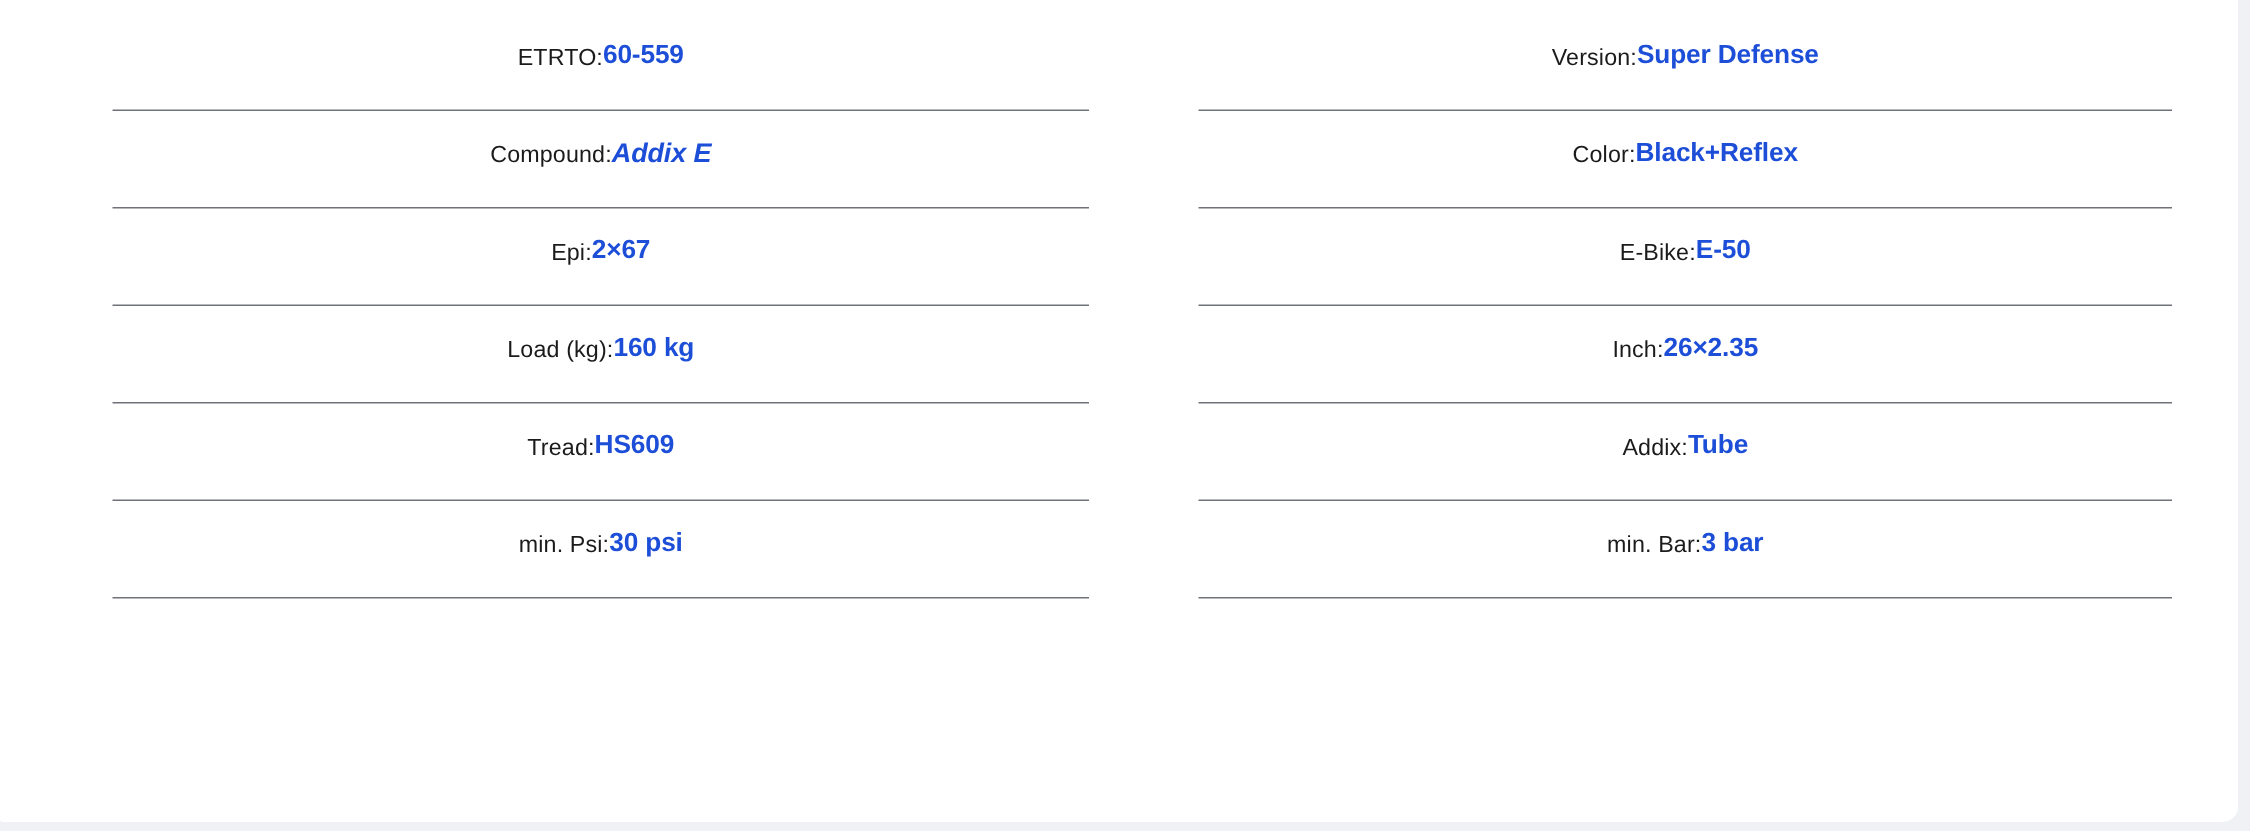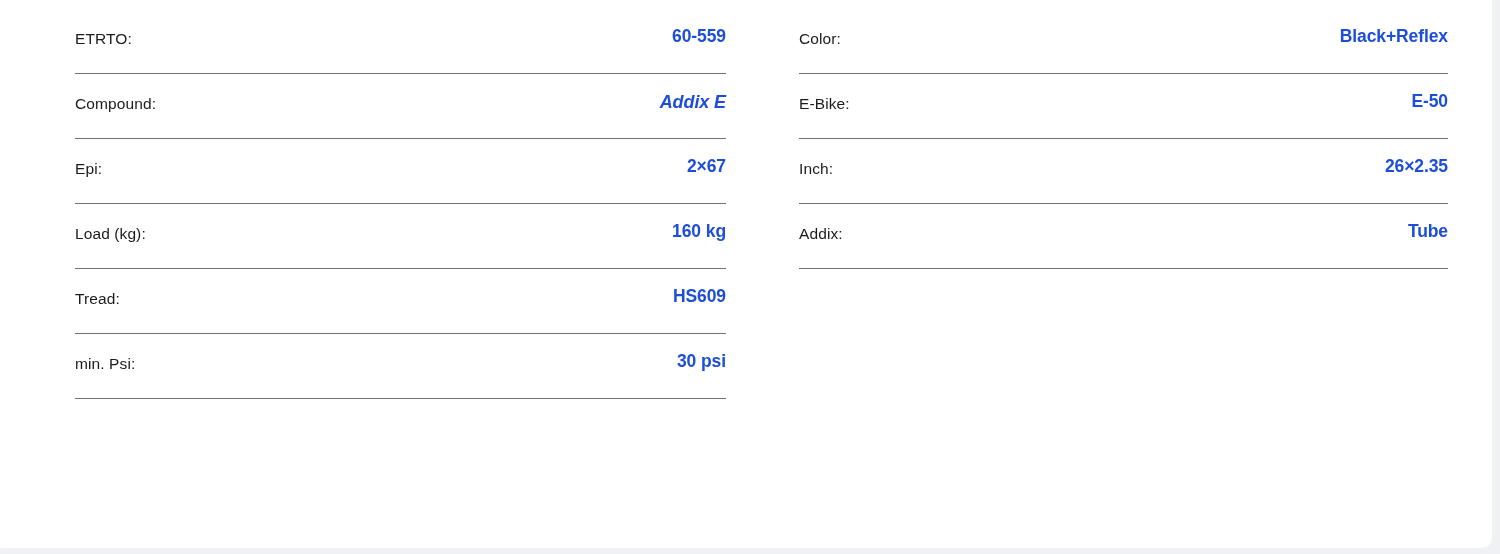--- a/index.html
+++ b/index.html
@@ -48,21 +48,21 @@
 
   .spec-rows {
     padding-top: 9px;
   }
 
   .spec-row {
     position: relative;
     height: 65px;
     display: flex;
     align-items: flex-start;
-    justify-content: space-between;
+    justify-content: center;
     margin-left: 28px;
   }
 
   .spec-row .rule {
     position: absolute;
     left: 0;
     right: 0;
     bottom: 0;
     height: 1px;
     background: #6f7278;
@@ -140,20 +140,25 @@
         <span class="spec-value">30 psi</span>
         <span class="rule"></span>
       </div>
 
     </div>
   </div>
 
   <div class="spec-col spec-col--right">
     <div class="spec-rows">
 
+      <div class="spec-row">
+        <span class="spec-label">Version:</span>
+        <span class="spec-value">Super Defense</span>
+        <span class="rule"></span>
+      </div>
 
       <div class="spec-row">
         <span class="spec-label">Color:</span>
         <span class="spec-value">Black+Reflex</span>
         <span class="rule"></span>
       </div>
 
       <div class="spec-row">
         <span class="spec-label">E-Bike:</span>
         <span class="spec-value">E-50</span>
@@ -166,19 +171,24 @@
         <span class="rule"></span>
       </div>
 
       <div class="spec-row">
         <span class="spec-label">Addix:</span>
         <span class="spec-value">Tube</span>
         <span class="rule"></span>
       </div>
 
 
+      <div class="spec-row">
+        <span class="spec-label">min. Bar:</span>
+        <span class="spec-value">3 bar</span>
+        <span class="rule"></span>
+      </div>
 
       <div class="spec-row spec-row--empty"></div>
 
     </div>
   </div>
 
 </div>
 
 </body></html>

